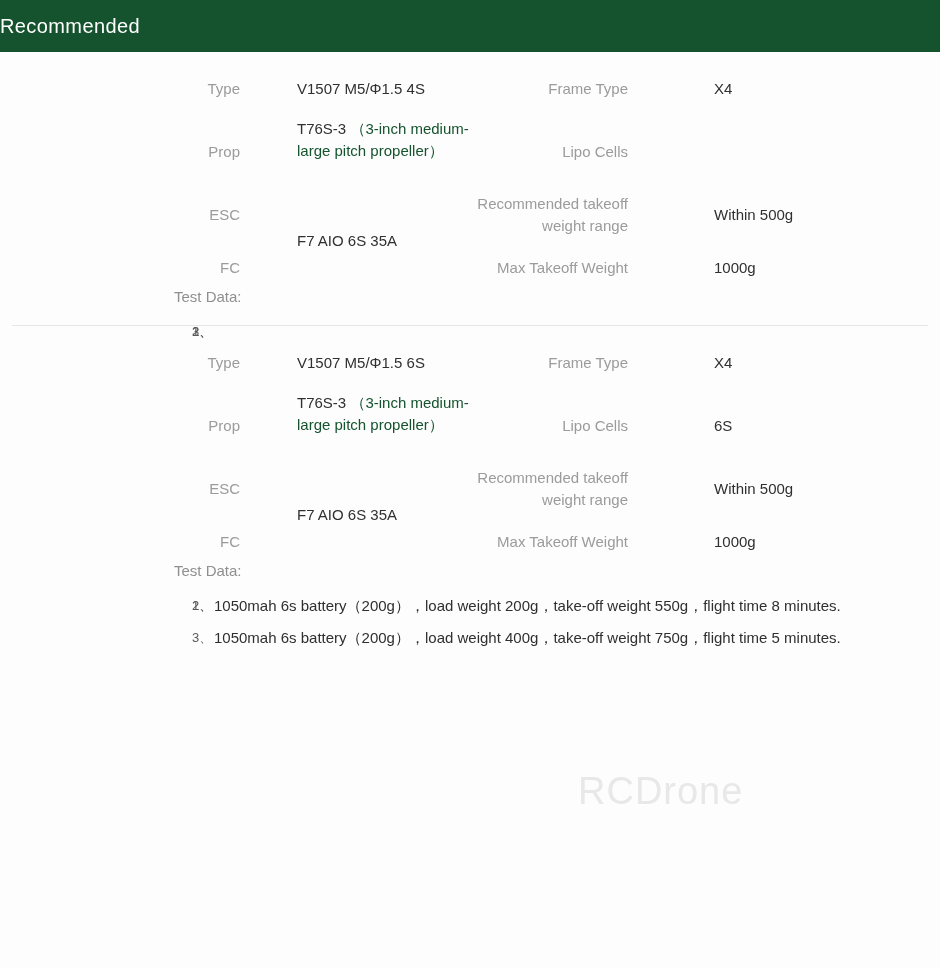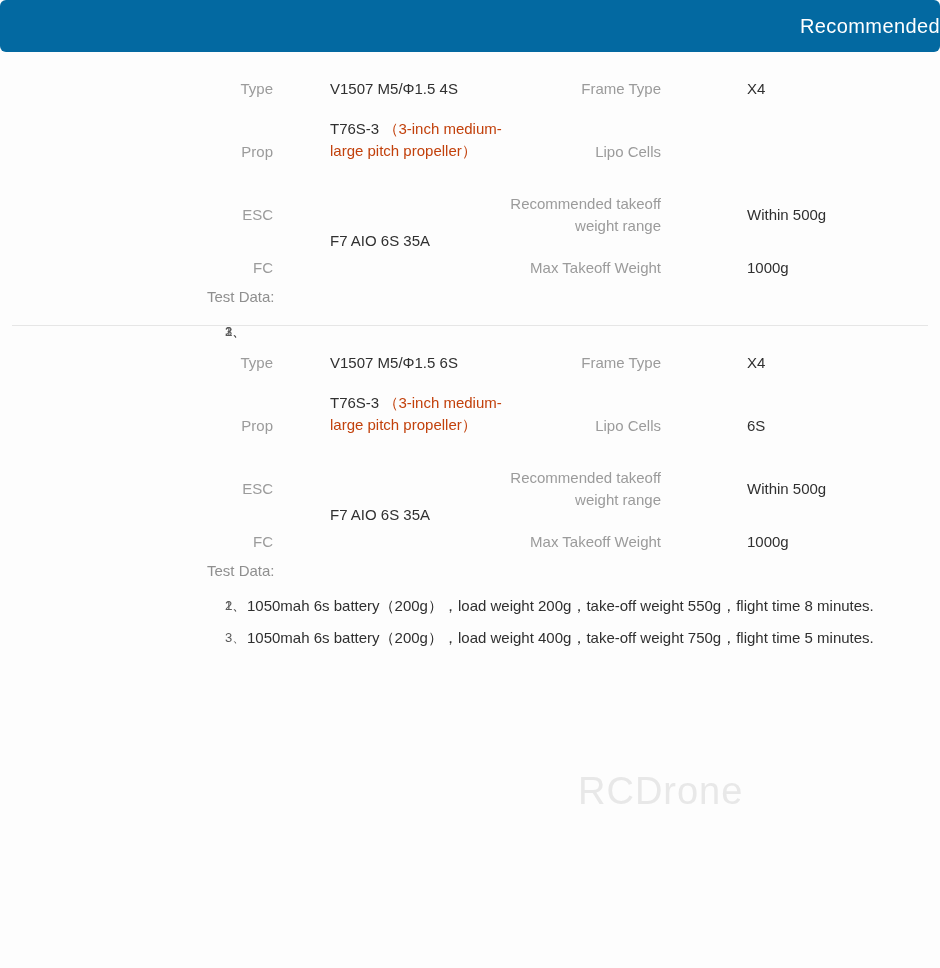--- a/index.html
+++ b/index.html
@@ -16,36 +16,34 @@
   }
   .page {
     width: 940px;
     height: 968px;
     position: relative;
     background: #fdfdfd;
   }
   
   .header {
     height: 52px;
-    background: #0369a1;
+    background: #14532d;
     display: flex;
     align-items: center;
-    justify-content: flex-end;
-    border-radius: 6px;
+    justify-content: flex-start;
   }
   .header-title {
     color: #ffffff;
     font-size: 20px;
     letter-spacing: 0.4px;
   }
   
   .section {
     position: relative;
     padding: 0;
-    margin-left: 33px;
   }
   .divider {
     height: 1px;
     background: #e6e6e6;
     margin: 0 12px;
   }
   .spec-grid {
     position: relative;
     padding-top: 26px;
     height: 236px;
@@ -63,21 +61,21 @@
   .val {
     color: #303030;
   }
   
   .lbl-left  { left: 110px; width: 130px; }
   .val-left  { left: 297px; width: 190px; }
   .lbl-right { left: 438px; width: 190px; }
   .val-right { left: 714px; width: 200px; }
 
   .prop-sub {
-    color: #c2410c;
+    color: #14532d;
   }
 
   .test-head {
     color: #8f8f8f;
     font-size: 15px;
     padding-left: 174px;
     padding-bottom: 6px;
   }
   .test-list {
     margin: 0;

